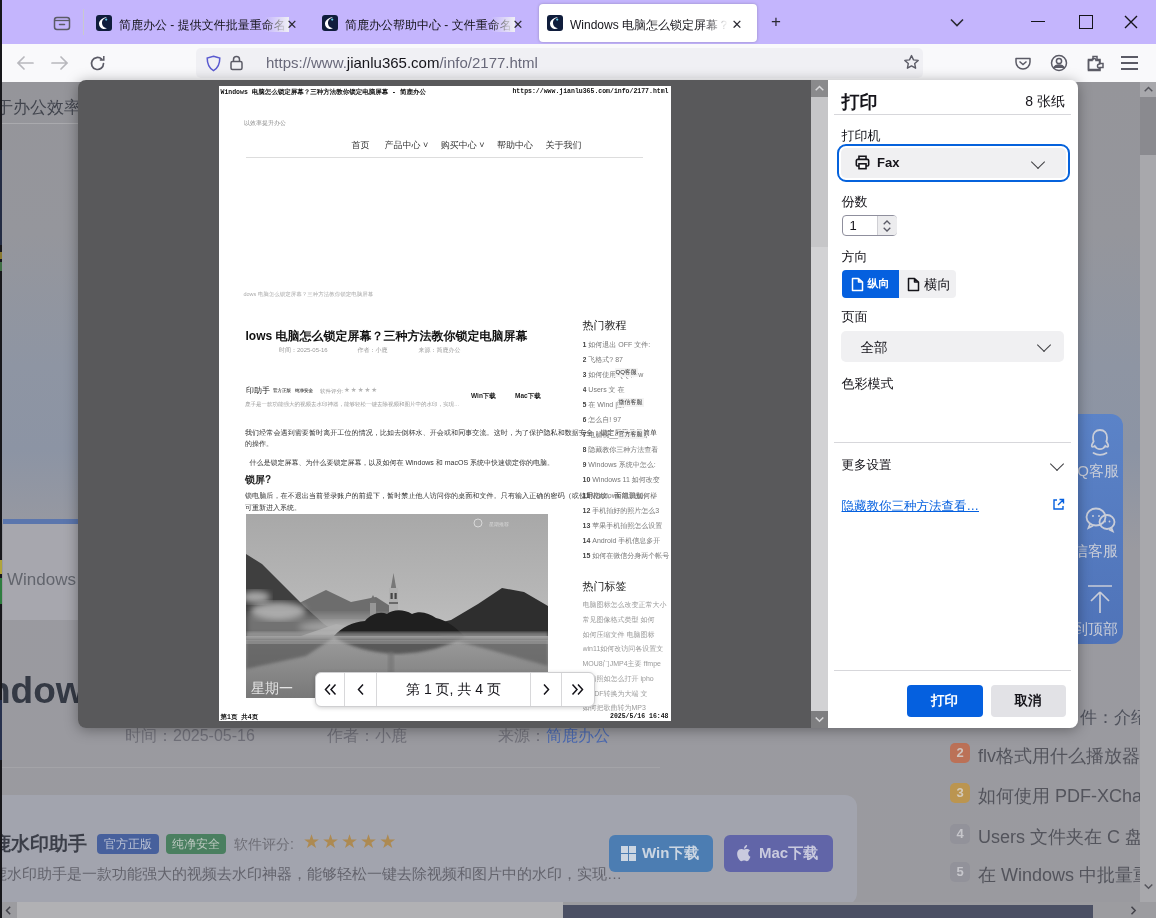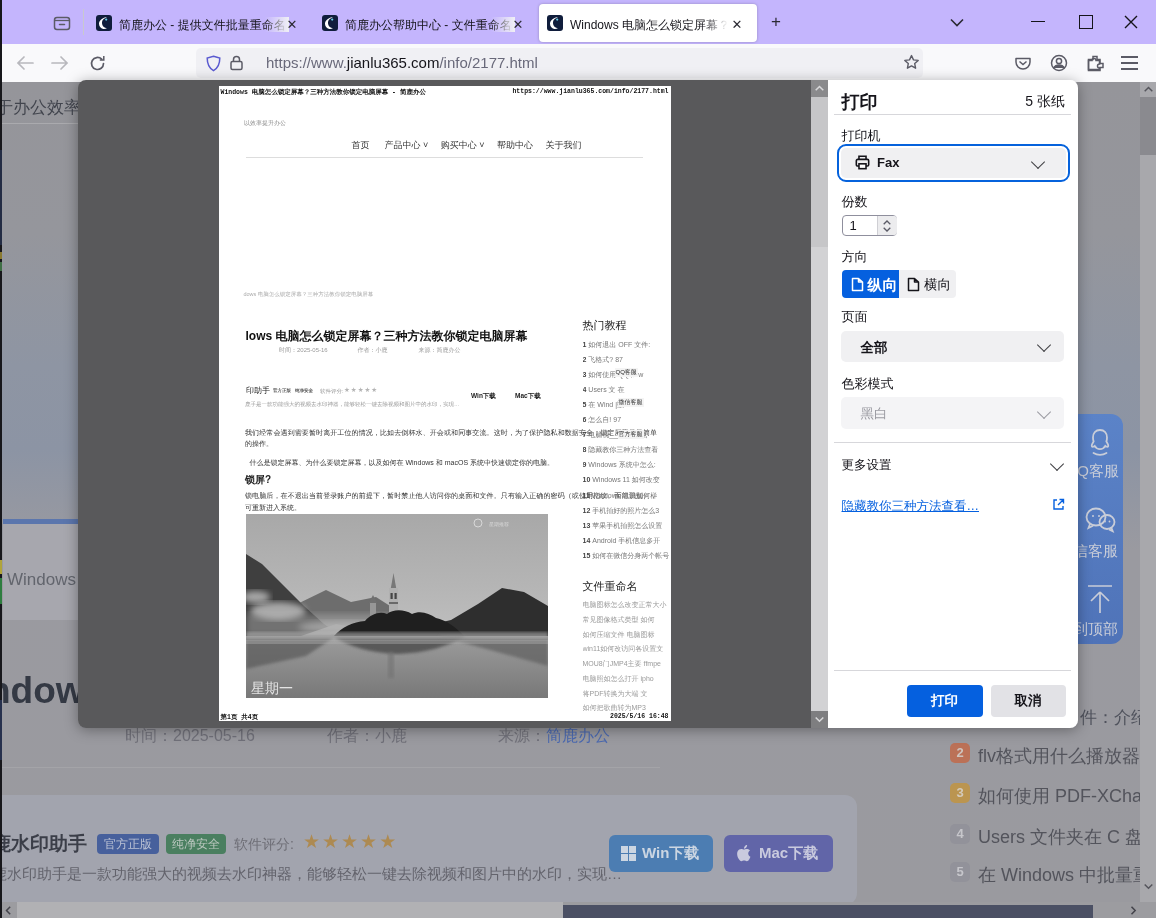--- a/index.html
+++ b/index.html
@@ -223,21 +223,21 @@
           <path d="M0.7 5.2L4.5 1.5l3.8 3.7"></path>
         </svg>
       <div class="abs" style="left:0;top:17px;width:17px;height:150px;background:#c6c6c8"></div>
       <div class="abs" style="left:0;top:631px;width:17px;height:17px;background:#7e7e80"></div>
       <svg class="abs" style="left:4px;top:636px" width="9" height="7" viewBox="0 0 9 7" fill="none" stroke="#d8d8da" stroke-width="1.6">
           <path d="M0.7 1.5l3.8 3.7L8.3 1.5"></path>
         </svg>
     </div>
     <div id="spanel" class="abs">
       <div class="abs" style="left:14px;top:10px;font-size:18px;font-weight:bold">打印</div>
-      <div class="abs" style="right:13px;top:13px;font-size:14px">5 张纸</div>
+      <div class="abs" style="right:13px;top:13px;font-size:14px">8 张纸</div>
       <div class="sep" style="left:6px;top:34px"></div>
       <div class="abs slabel" style="left:14px;top:47px">打印机</div>
       <div class="abs" style="left:13.5px;top:68px;width:225px;height:30px;background:#f0f0f2;border-radius:5px;outline:2px solid #0562dc;outline-offset:2px;">
         <svg class="abs" style="left:14px;top:7px" width="15" height="15" viewBox="0 0 17 17" fill="none" stroke="#15141a" stroke-width="1.8">
           <path d="M4.5 5V1.5h8V5"></path>
             <rect x="1.5" y="5" width="14" height="7.5" rx="1.5"></rect>
             <rect x="4.5" y="10" width="8" height="5.5" fill="#fff"></rect>
         </svg>
         <div class="abs" style="left:36px;top:7px;font-size:13px;font-weight:bold">Fax</div>
         <div class="chev" style="left:192px;top:9px"></div>
@@ -251,38 +251,34 @@
           </svg>
         <svg class="abs" style="left:40px;top:10.5px" width="8" height="5" viewBox="0 0 8 5" fill="none" stroke="#5b5b66" stroke-width="1.3">
             <path d="M0.7 0.8L4 4l3.3-3.2"></path>
           </svg>
       </div>
       <div class="abs slabel" style="left:14px;top:168px">方向</div>
       <div class="abs" style="left:14px;top:190px;width:57.5px;height:28px;background:#0560df;border-radius:4px 0 0 4px">
         <svg class="abs" style="left:9px;top:6.5px" width="13" height="15" viewBox="0 0 13 15" fill="none" stroke="#fff" stroke-width="1.5">
             <path d="M1.5 1.5h6L11.5 5v8.5h-10zM7.5 1.5V5H11.5" stroke-linejoin="round"></path>
           </svg>
-        <div class="abs" style="left:26px;top:6px;font-size:15px;color:#fff;font-weight:bold">纵向</div>
+        <div class="abs" style="left:26px;top:6px;font-size:11px;color:#fff;font-weight:bold">纵向</div>
       </div>
       <div class="abs" style="left:71.5px;top:190px;width:57px;height:28px;background:#f0f0f2;border-radius:0 4px 4px 0">
         <svg class="abs" style="left:8px;top:6.5px" width="13" height="15" viewBox="0 0 13 15" fill="none" stroke="#15141a" stroke-width="1.5">
             <path d="M1.5 1.5h6L11.5 5v8.5h-10zM7.5 1.5V5H11.5" stroke-linejoin="round"></path>
           </svg>
         <div class="abs" style="left:25px;top:6px;font-size:13.5px;color:#15141a">横向</div>
       </div>
       <div class="abs slabel" style="left:14px;top:228px">页面</div>
       <div class="abs" style="left:13.5px;top:251px;width:223px;height:31px;background:#f0f0f2;border-radius:5px;">
-        <div class="abs" style="left:19.5px;top:8px;font-size:13.5px;font-weight:bold">全部</div>
+        <div class="abs" style="left:19.5px;top:8px;font-size:13.5px;font-weight:normal">全部</div>
         <div class="chev" style="left:198px;top:9px"></div>
       </div>
       <div class="abs slabel" style="left:14px;top:295px">色彩模式</div>
-      <div class="abs" style="left:13.5px;top:317px;width:223px;height:32px;background:#f4f4f6;border-radius:5px;">
-        <div class="abs" style="left:19.5px;top:8px;font-size:13.5px;color:#9b9ba2">黑白</div>
-        <div class="chev" style="left:198px;top:10px;border-color:#9b9ba2"></div>
-      </div>
       <div class="sep" style="left:6px;top:362px"></div>
       <div class="abs slabel" style="left:14px;top:377px;font-size:12.5px">更多设置</div>
       <div class="chev" style="left:224px;top:379px"></div>
       <div class="abs" style="left:14px;top:418px;font-size:12.5px;color:#0560df;text-decoration:underline">隐藏教你三种方法查看…</div>
       <svg class="abs" style="left:224px;top:418px" width="13" height="13" viewBox="0 0 13 13" fill="none" stroke="#0560df" stroke-width="1.4">
           <path d="M5 2H2v9h9V8M7.5 1.5h4v4M11 2L6 7"></path>
         </svg>
       <div class="sep" style="left:6px;top:590px"></div>
       <div class="abs" style="left:79px;top:605px;width:76px;height:32px;background:#0560df;border-radius:4px;color:#fff;font-size:13.5px;font-weight:bold;text-align:center;line-height:32px">打印</div>
       <div class="abs" style="left:163px;top:605px;width:75px;height:32px;background:#e2e2e6;border-radius:4px;color:#15141a;font-size:13.5px;font-weight:bold;text-align:center;line-height:32px">取消</div>
@@ -381,29 +377,52 @@
       <div class="abs" style="left:364px;top:464.9px;width:88px;height:12px;overflow:hidden;font-size:7px;color:#777;white-space:nowrap"><b style="color:#444">15</b>&nbsp;如何在微信分身两个帐号</div>
       <div class="abs" style="left:364px;top:514.0px;width:88px;height:12px;overflow:hidden;font-size:7px;color:#999;white-space:nowrap">电脑图标怎么改变正常大小</div>
       <div class="abs" style="left:364px;top:528.8px;width:88px;height:12px;overflow:hidden;font-size:7px;color:#999;white-space:nowrap">常见图像格式类型    如何</div>
       <div class="abs" style="left:364px;top:543.5px;width:88px;height:12px;overflow:hidden;font-size:7px;color:#999;white-space:nowrap">如何压缩文件    电脑图标</div>
       <div class="abs" style="left:364px;top:558.2px;width:88px;height:12px;overflow:hidden;font-size:7px;color:#999;white-space:nowrap">win11如何改访问各设置文</div>
       <div class="abs" style="left:364px;top:573.0px;width:88px;height:12px;overflow:hidden;font-size:7px;color:#999;white-space:nowrap">MOU8门JMP4主要    ffmpe</div>
       <div class="abs" style="left:364px;top:587.8px;width:88px;height:12px;overflow:hidden;font-size:7px;color:#999;white-space:nowrap">电脑照如怎么打开    ipho</div>
       <div class="abs" style="left:364px;top:602.5px;width:88px;height:12px;overflow:hidden;font-size:7px;color:#999;white-space:nowrap">将PDF转换为大端    文</div>
       <div class="abs" style="left:364px;top:617.2px;width:88px;height:12px;overflow:hidden;font-size:7px;color:#999;white-space:nowrap">如何把歌曲转为MP3</div>
 
-      <div class="abs" style="left:364px;top:493px;font-size:11px;color:#222;white-space:nowrap">文件重命名</div>
+      <div class="abs" style="left:364px;top:493px;font-size:11px;color:#222;white-space:nowrap">热门标签</div>
       <div class="abs" style="left:396px;top:282px;font-size:6px;color:#222;background:#f4f4f4;padding:0 1px;white-space:nowrap">QQ客服</div>
       <div class="abs" style="left:399px;top:312px;font-size:6px;color:#222;background:#f4f4f4;padding:0 1px;white-space:nowrap">微信客服</div>
       <div class="abs" style="left:399px;top:344px;font-size:6px;color:#222;background:#f4f4f4;padding:0 1px;white-space:nowrap">官方客服</div>
 
       <div class="abs" style="left:2px;top:627px;font-size:6.5px;font-weight:bold;font-family:'Liberation Mono',monospace;color:#111;white-space:nowrap">第1页 共4页</div>
       <div class="abs" style="right:2px;top:627px;font-size:6.5px;font-weight:bold;font-family:'Liberation Mono',monospace;color:#111;white-space:nowrap">2025/5/16 16:48</div>
     </div>
 
+    <div class="abs" style="left:237px;top:592px;width:278px;height:33px;background:#fff;border:1px solid #cfcfd1;border-radius:6px;box-shadow:0 1px 4px rgba(0,0,0,.18);font-size:14px;color:#15141a">
+      <div class="abs" style="left:0;top:0;width:28px;height:33px;border-right:1px solid #d8d8da">
+          <svg style="position:absolute;left:8px;top:10px" width="13" height="13" viewBox="0 0 13 13" fill="none" stroke="#15141a" stroke-width="1.5">
+            <path d="M6 1.5L1.5 6.5L6 11.5M11.5 1.5L7 6.5l4.5 5"></path>
+          </svg>
+        </div>
+      <div class="abs" style="left:29px;top:0;width:31px;height:33px;border-right:1px solid #d8d8da">
+          <svg style="position:absolute;left:12px;top:10px" width="8" height="13" viewBox="0 0 8 13" fill="none" stroke="#15141a" stroke-width="1.5">
+            <path d="M6 1.5L1.5 6.5L6 11.5"></path>
+          </svg>
+        </div>
+      <div class="abs" style="left:61px;top:0;width:153px;height:33px;border-right:1px solid #d8d8da;text-align:center;line-height:33px">第 1 页, 共 4 页</div>
+      <div class="abs" style="left:215px;top:0;width:30px;height:33px;border-right:1px solid #d8d8da">
+          <svg style="position:absolute;left:11px;top:10px" width="8" height="13" viewBox="0 0 8 13" fill="none" stroke="#15141a" stroke-width="1.5">
+            <path d="M2 1.5L6.5 6.5L2 11.5"></path>
+          </svg>
+        </div>
+      <div class="abs" style="left:246px;top:0;width:31px;height:33px">
+          <svg style="position:absolute;left:9px;top:10px" width="13" height="13" viewBox="0 0 13 13" fill="none" stroke="#15141a" stroke-width="1.5">
+            <path d="M1.5 1.5L6 6.5l-4.5 5M7 1.5l4.5 5L7 11.5"></path>
+          </svg>
+        </div>
+    </div>
   </div>
   <div id="leftedge" class="abs"></div>
   <div class="abs" style="left:0;top:150px;width:2px;height:95px;background:#232c44;z-index:41"></div>
   <div class="abs" style="left:0;top:252px;width:2px;height:7px;background:#8a7a30;z-index:41"></div>
   <div class="abs" style="left:0;top:262px;width:2px;height:9px;background:#3f6f46;z-index:41"></div>
   <div class="abs" style="left:0;top:560px;width:2px;height:14px;background:#b0a43a;z-index:41"></div>
   <div class="abs" style="left:0;top:578px;width:2px;height:26px;background:#2e7d3f;z-index:41"></div>
   <div class="abs" style="left:0;top:700px;width:2px;height:60px;background:#27314e;z-index:41"></div>
 </div>
 

